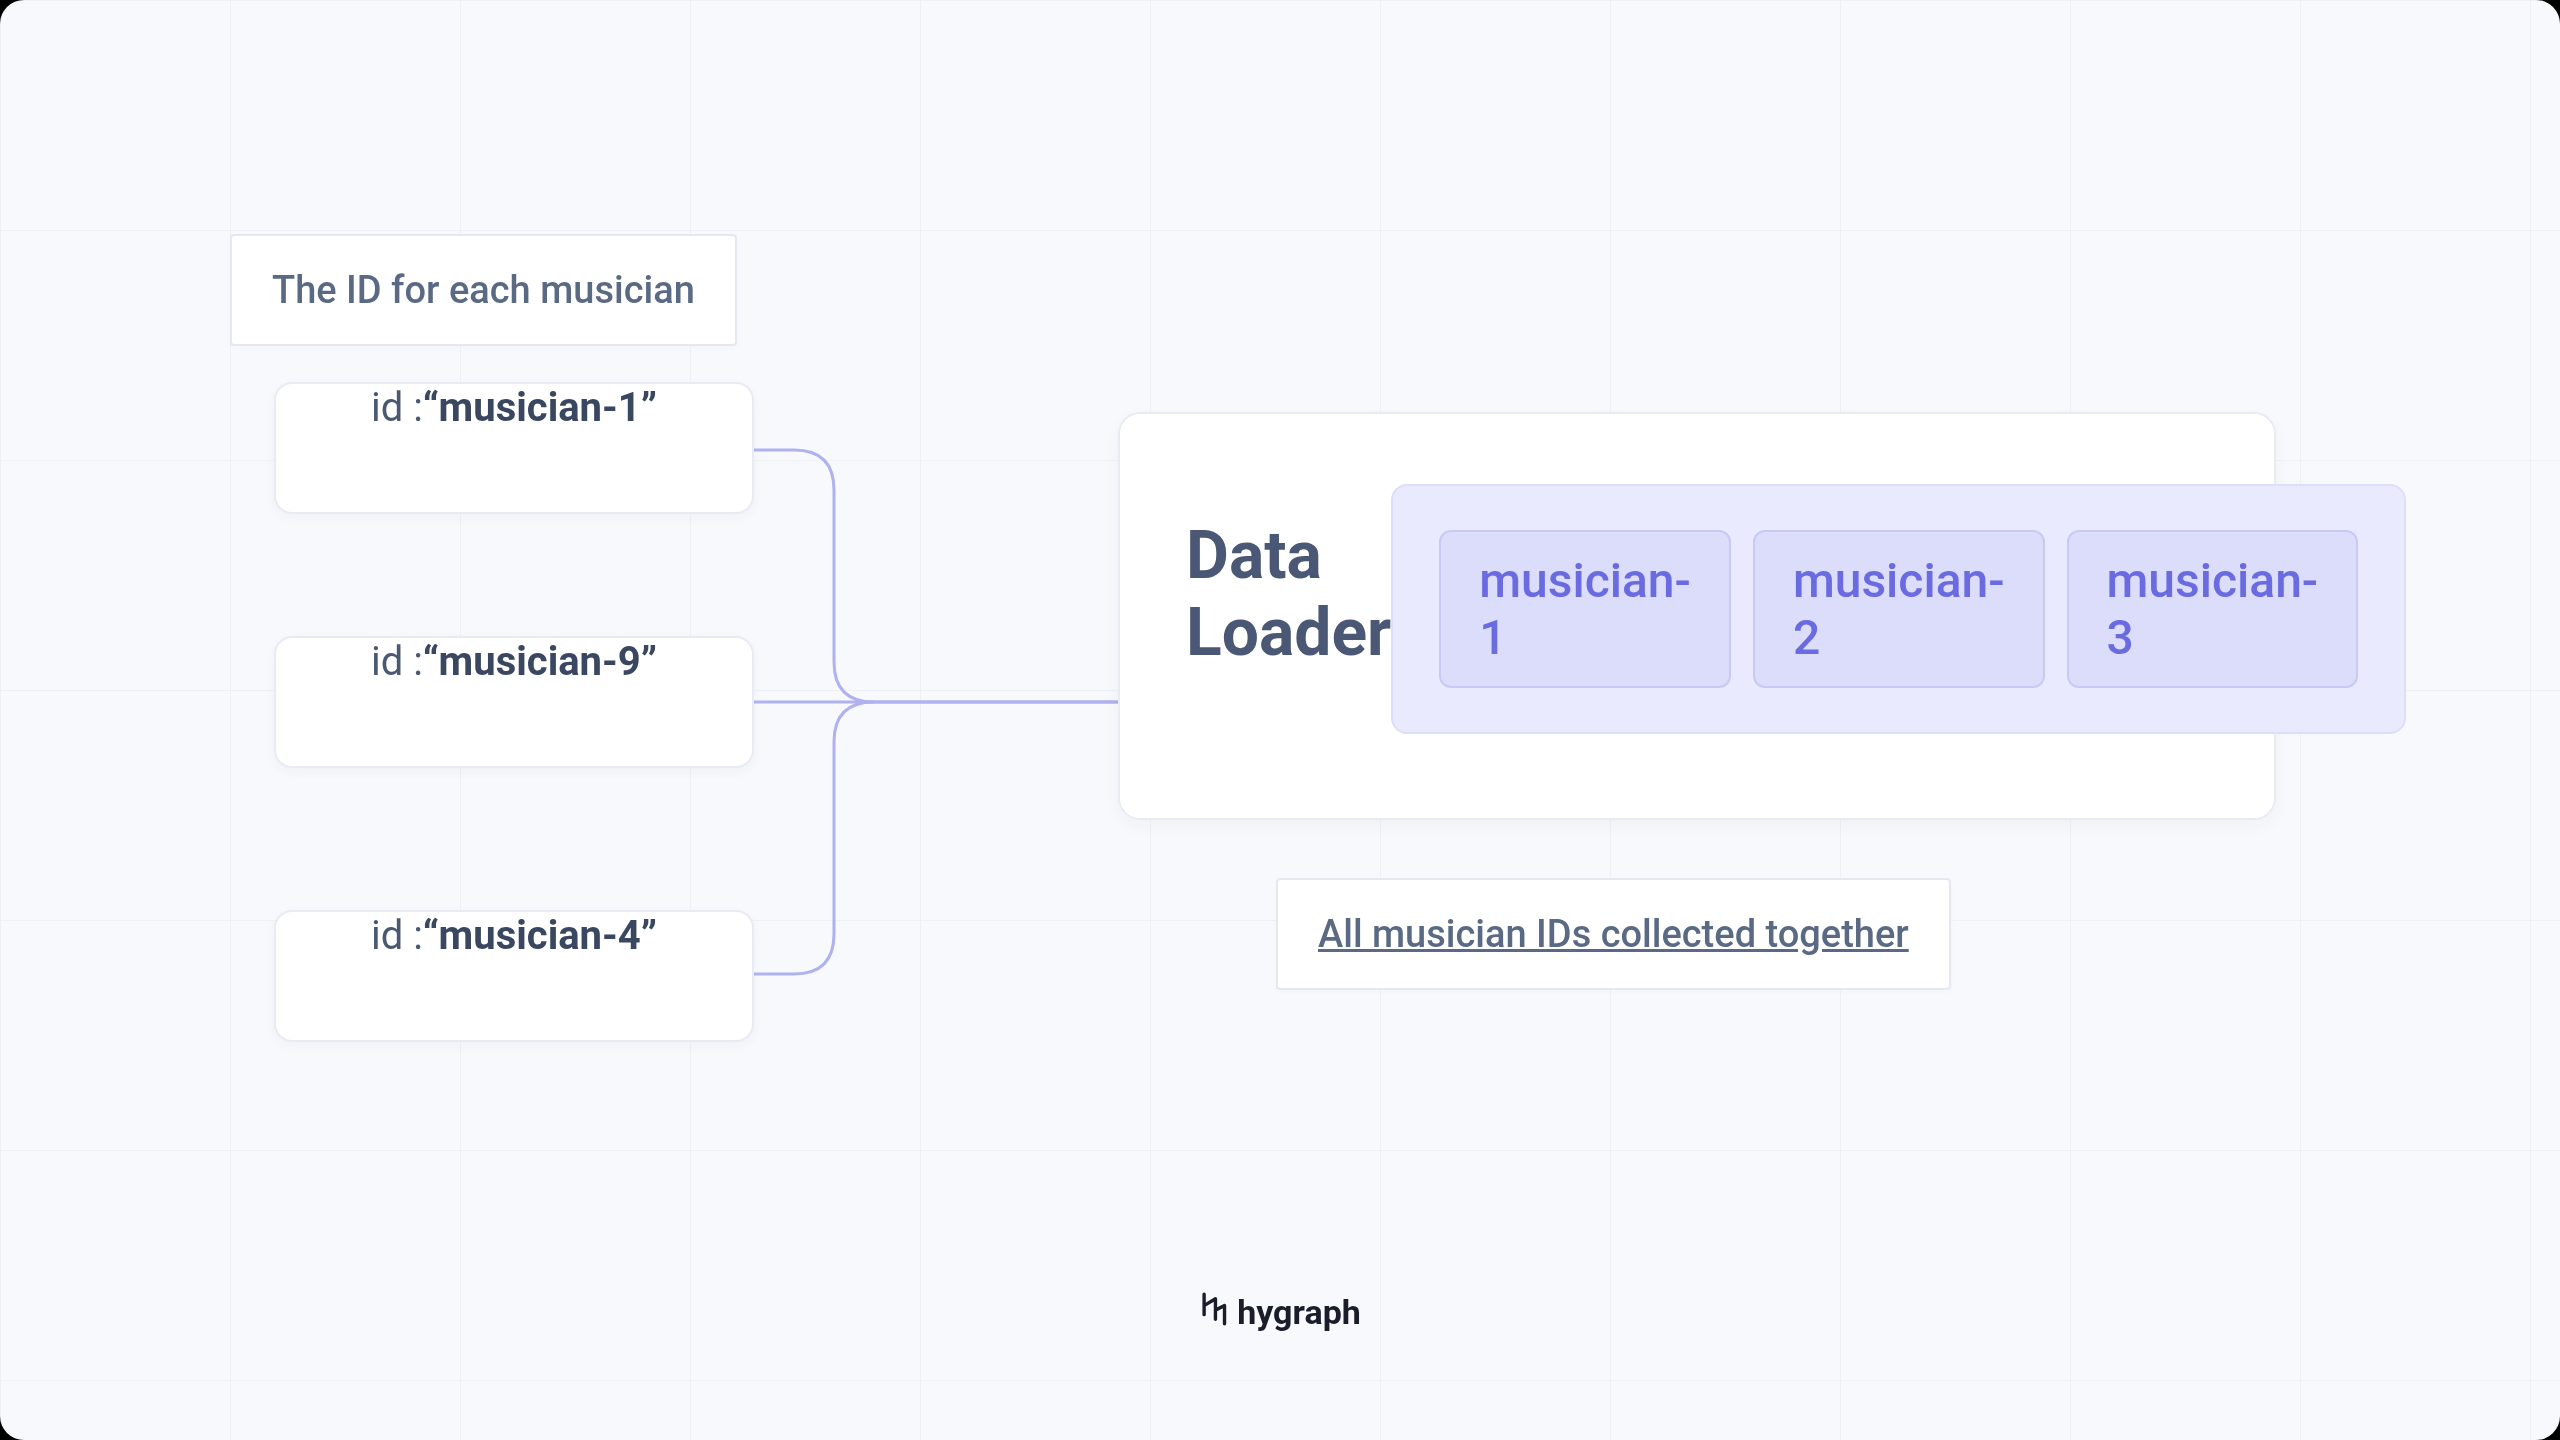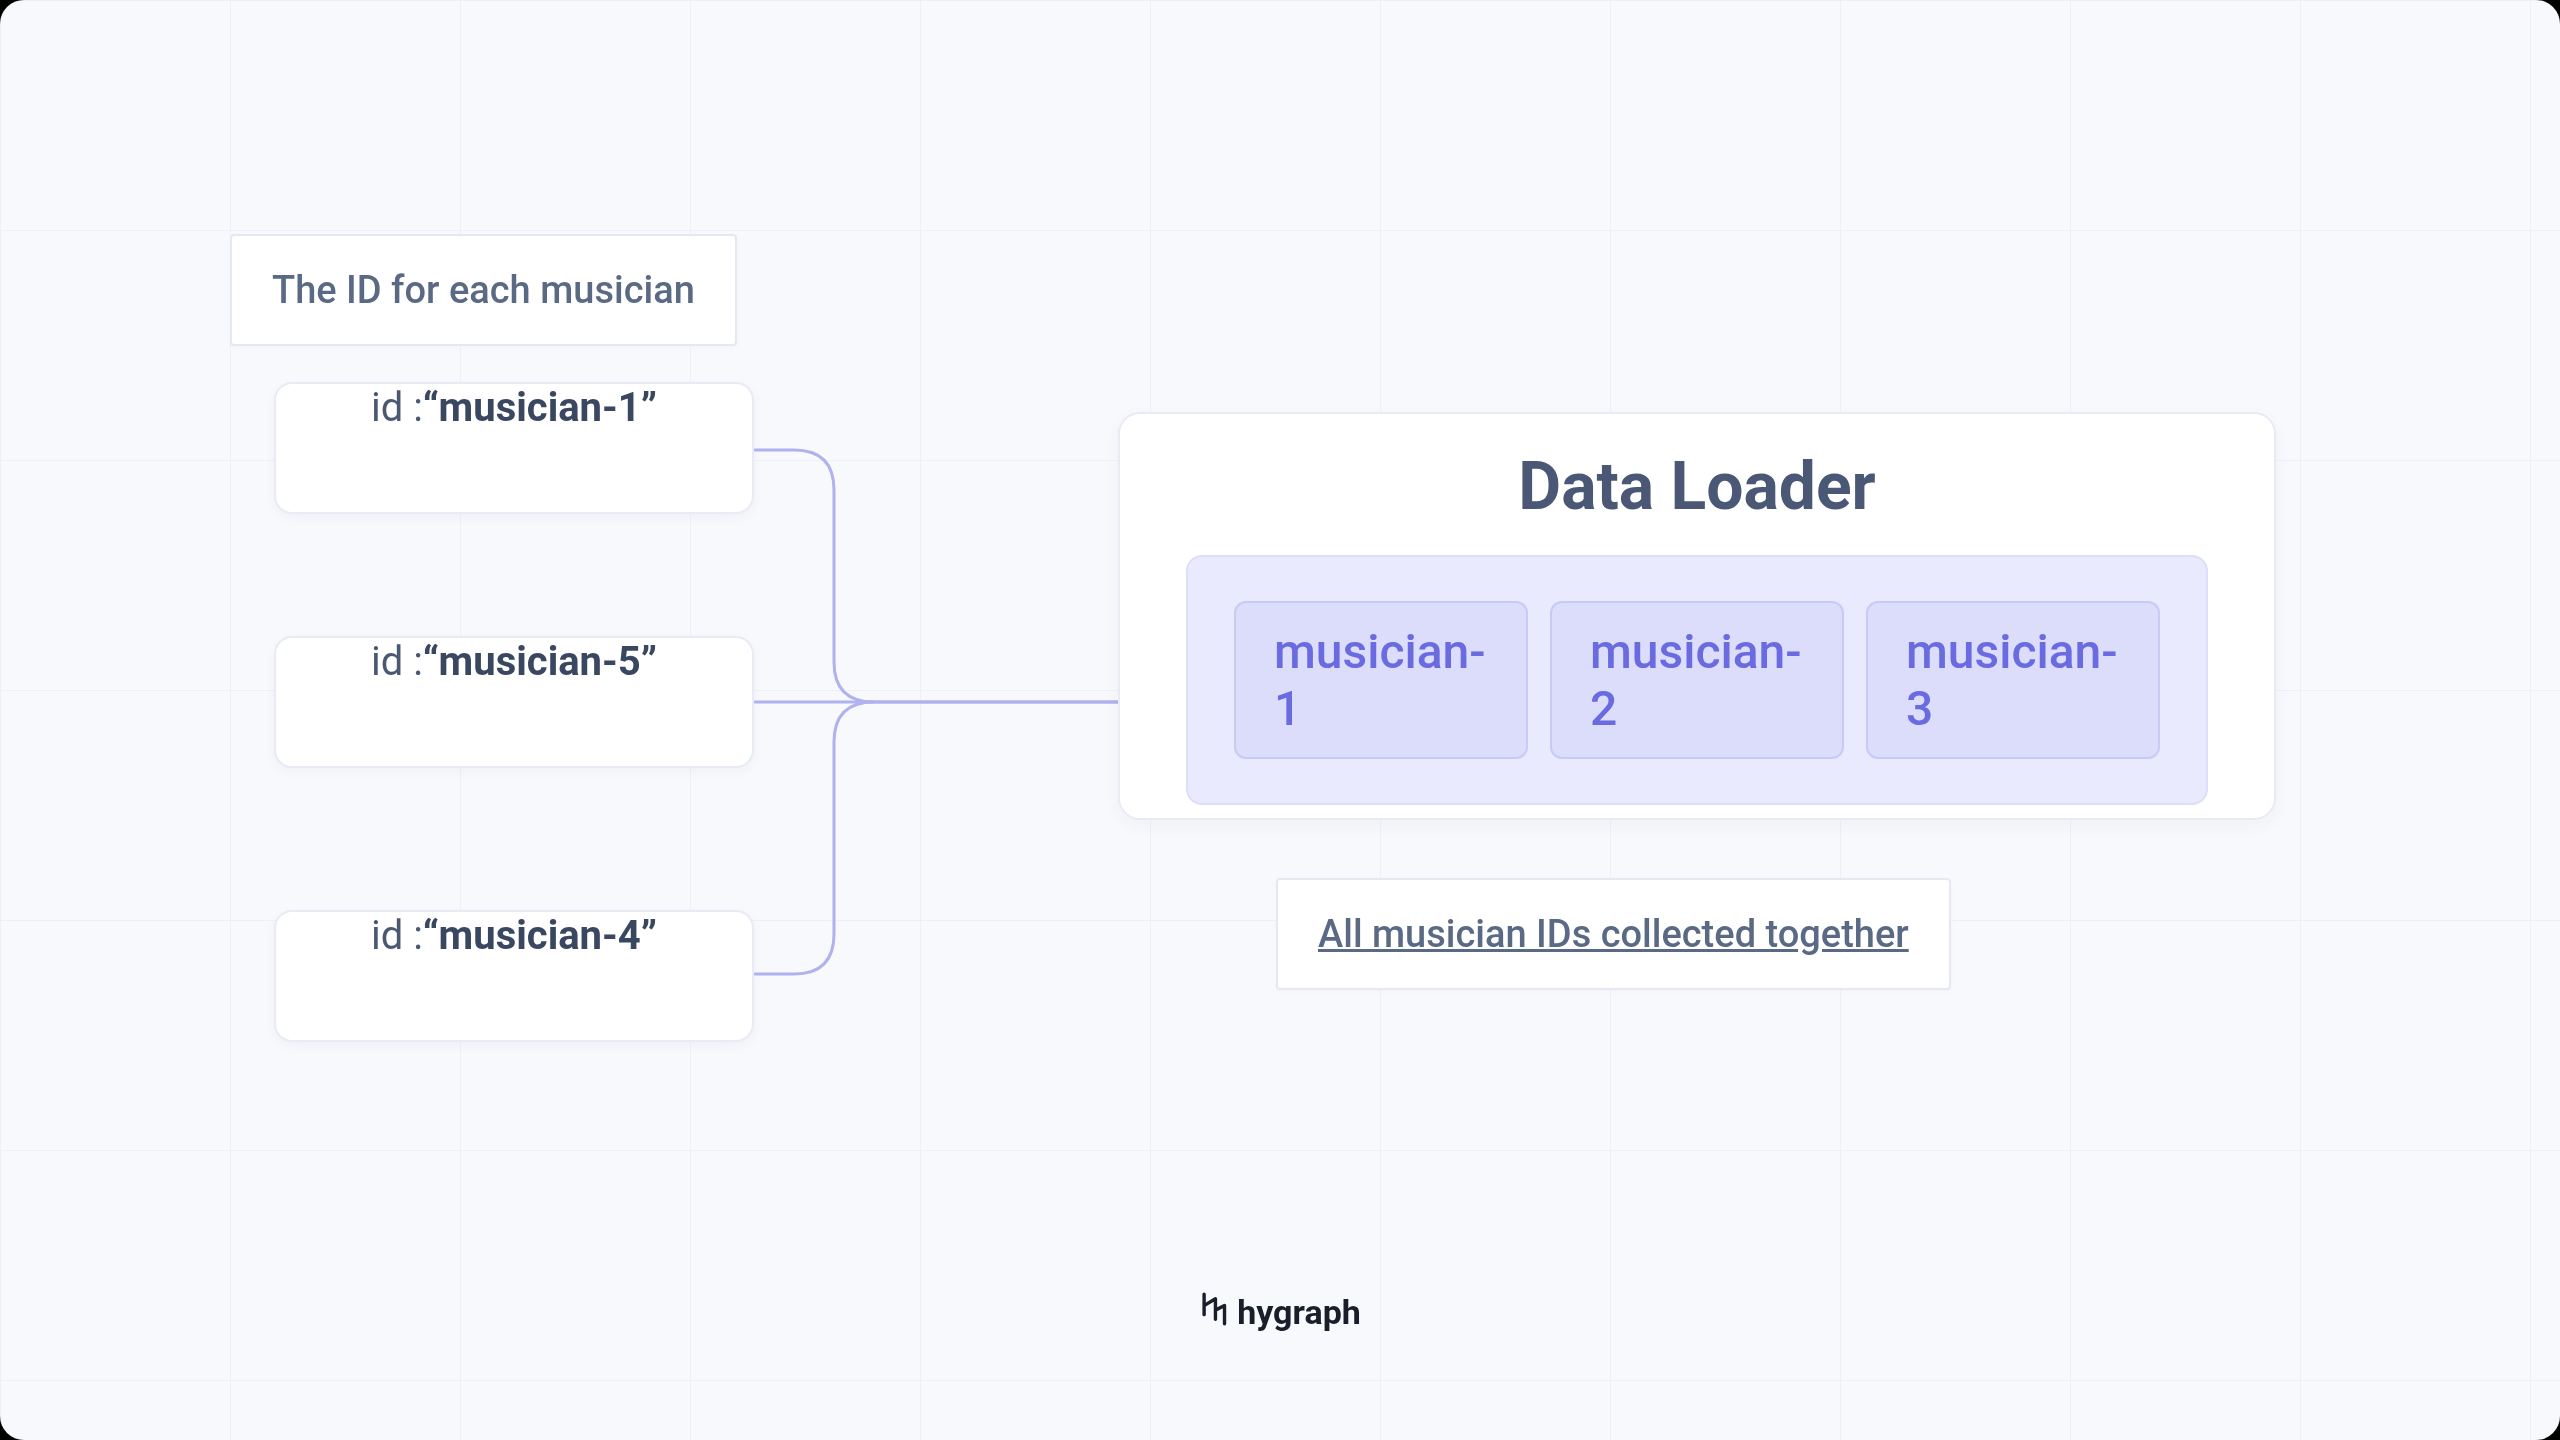--- a/index.html
+++ b/index.html
@@ -64,21 +64,21 @@
     position: absolute;
     left: 1118px;
     top: 412px;
     width: 1158px;
     height: 408px;
     background: #ffffff;
     border: 2px solid #e8ebf3;
     border-radius: 22px;
     box-shadow: 0 6px 18px rgba(30,40,80,0.04);
     display: flex;
-    flex-direction: column;
+    flex-direction: row;
     align-items: center;
     padding: 34px 66px 48px 66px;
   }
   .loader-title {
     font-size: 66px;
     font-weight: 700;
     color: #4a5875;
     margin-bottom: 30px;
   }
   .loader-tray {
@@ -130,21 +130,21 @@
 <div class="canvas">
 
   <div class="label-box label-top">The ID for each musician</div>
 
   <div class="id-card id-1">
     <span class="prefix">id : </span>
     <span class="bold">“musician-1”</span>
   </div>
   <div class="id-card id-2">
     <span class="prefix">id : </span>
-    <span class="bold">“musician-5”</span>
+    <span class="bold">“musician-9”</span>
   </div>
   <div class="id-card id-3">
     <span class="prefix">id : </span>
     <span class="bold">“musician-4”</span>
   </div>
 
   <svg class="connector" viewBox="0 0 364 532">
     <path d="M 0 4 L 40 4 Q 80 4 80 44 L 80 216 Q 80 256 120 256 L 364 256" fill="none" stroke="#b0b2ef" stroke-width="3"></path>
     <path d="M 0 256 L 364 256" fill="none" stroke="#b0b2ef" stroke-width="3"></path>
     <path d="M 0 528 L 40 528 Q 80 528 80 488 L 80 296 Q 80 256 120 256" fill="none" stroke="#b0b2ef" stroke-width="3"></path>

